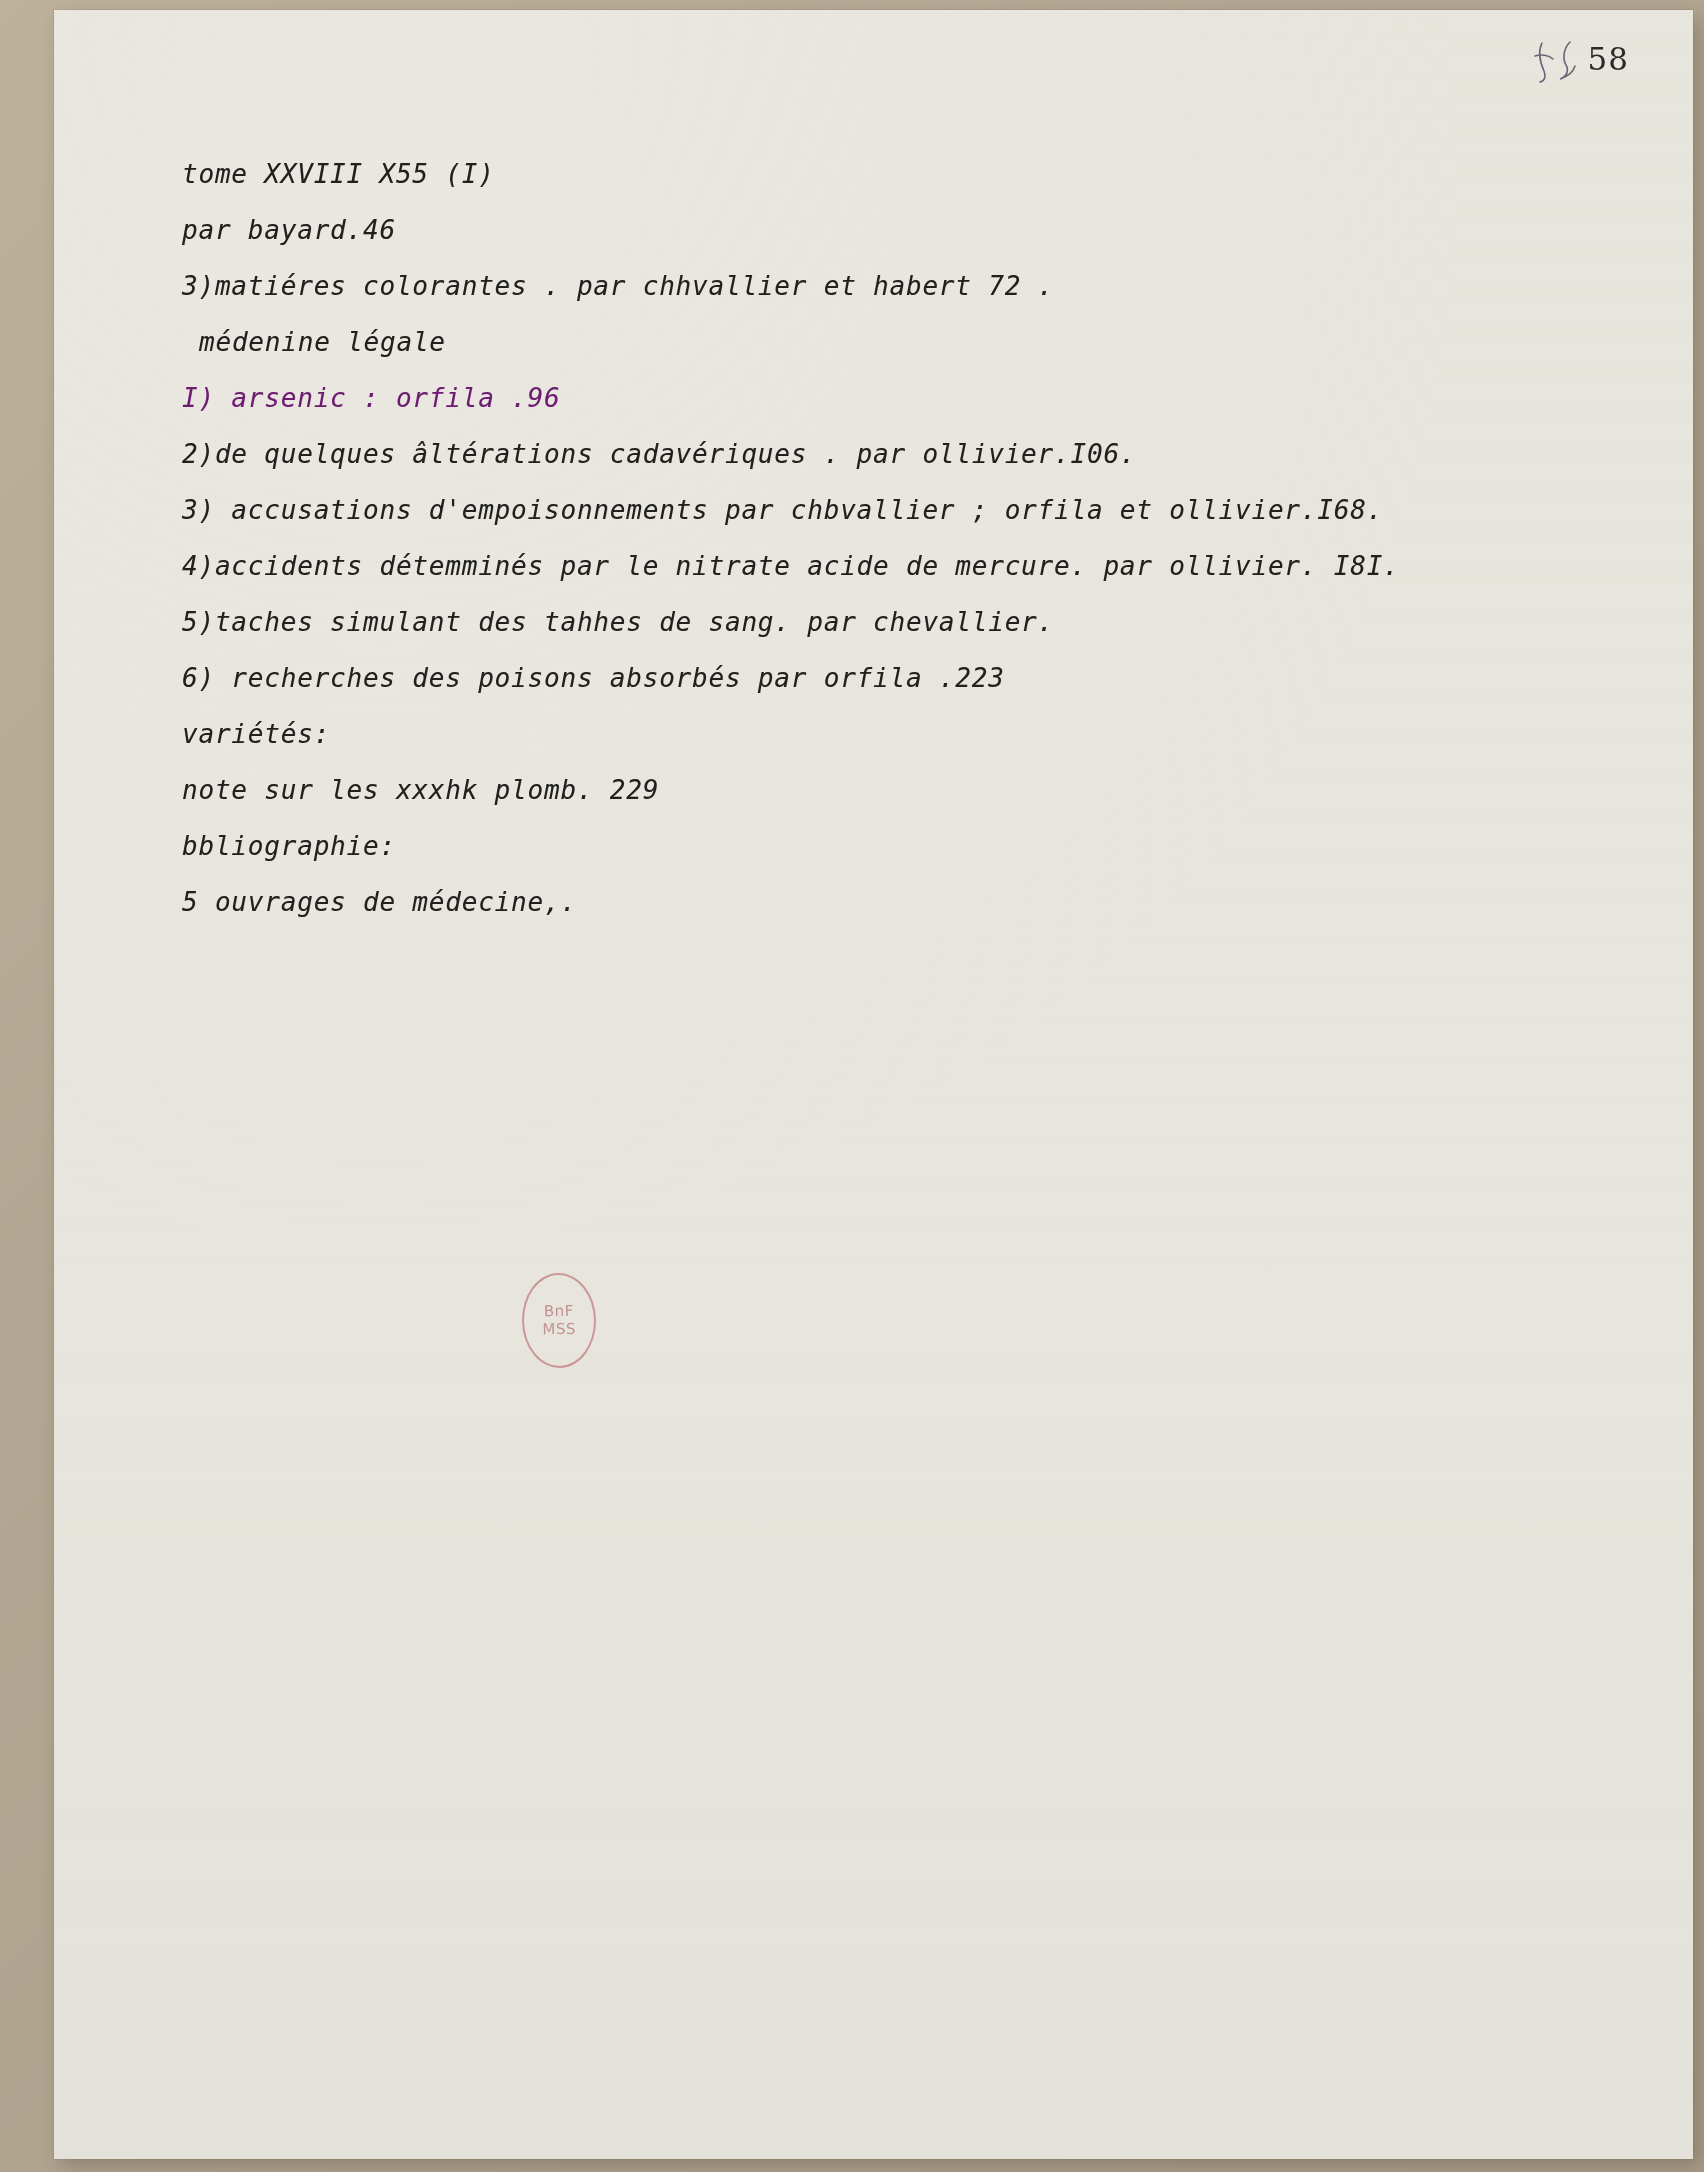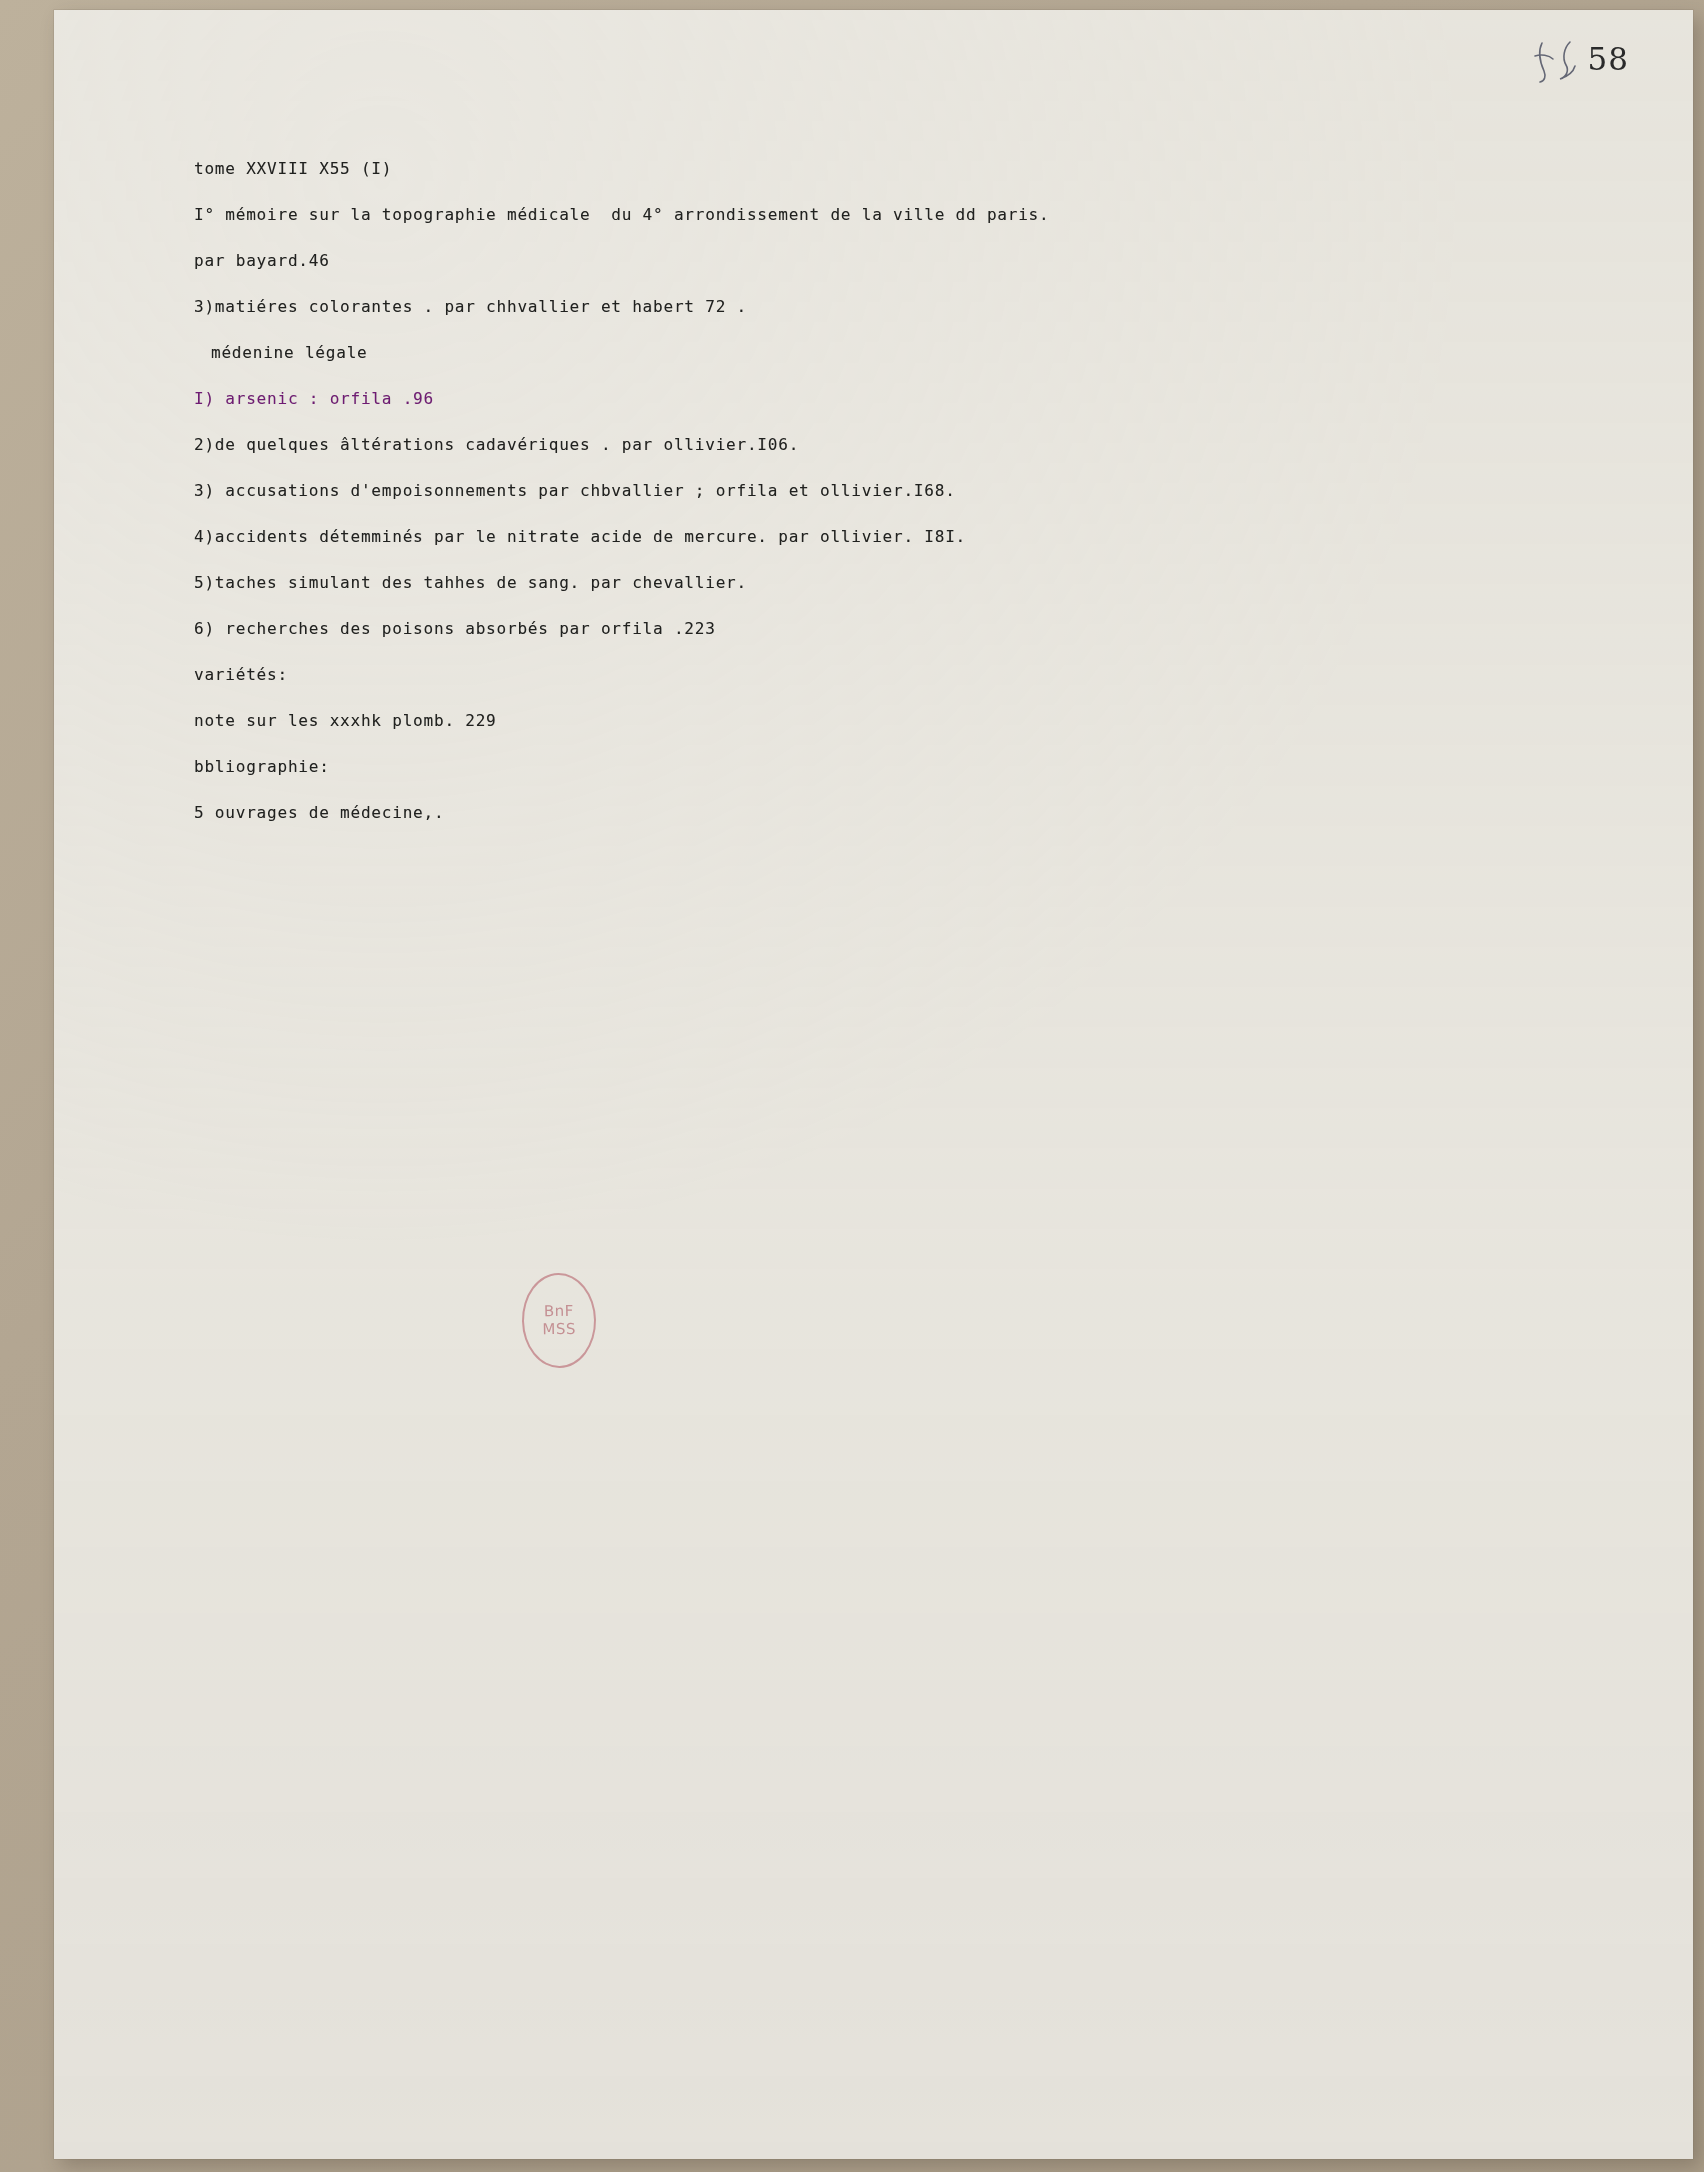--- a/index.html
+++ b/index.html
@@ -63,27 +63,28 @@
     right: 106px;
     top: 24px;
     width: 60px;
     height: 55px;
     opacity: .75;
   }
 
   
   #typed {
     position: absolute;
-    left: 140px;
+    left: 128px;
     top: 151px;
     width: 1469px;
     color: #20211f;
-    font-size: 16px;
+    font-size: 26px;
     line-height: 1.0;
     letter-spacing: 0.8px;
+    font-style: italic;
   }
   .line {
     white-space: pre;
     margin: 0 0 30px 0;
     font-family: "DejaVu Sans Mono", monospace;
     text-shadow: 0.3px 0.2px 0 rgba(40,40,40,0.22);
   }
   .line.indent { padding-left: 17px; }
   .line.faint { color: #701a75; }
 
@@ -121,21 +122,20 @@
   <svg id="scribble" viewBox="0 0 120 110" xmlns="http://www.w3.org/2000/svg">
     <path d="M30 18 C22 34, 26 56, 34 74 C38 84, 36 94, 26 96" stroke="#3a3f55" stroke-width="3.2" fill="none" stroke-linecap="round"></path>
     <path d="M16 44 C28 40, 44 42, 52 50" stroke="#3a3f55" stroke-width="3" fill="none" stroke-linecap="round"></path>
     <path d="M86 16 C74 28, 70 48, 78 62 C84 72, 80 86, 66 90 C78 86, 92 78, 96 64" stroke="#3a3f55" stroke-width="3.2" fill="none" stroke-linecap="round"></path>
   </svg>
 
   <div id="folio">58</div>
 
   <div id="typed">
     <div class="line">tome XXVIII X55 (I)</div>
-    <div class="line">I° mémoire sur la topographie médicale  du 4° arrondissement de la ville dd paris.</div>
     <div class="line">par bayard.46</div>
     <div class="line">3)matiéres colorantes . par chhvallier et habert 72 .</div>
     <div class="line indent">médenine légale</div>
     <div class="line faint">I) arsenic : orfila .96</div>
     <div class="line">2)de quelques âltérations cadavériques . par ollivier.I06.</div>
     <div class="line">3) accusations d'empoisonnements par chbvallier ; orfila et ollivier.I68.</div>
     <div class="line">4)accidents détemminés par le nitrate acide de mercure. par ollivier. I8I.</div>
     <div class="line">5)taches simulant des tahhes de sang. par chevallier.</div>
     <div class="line">6) recherches des poisons absorbés par orfila .223</div>
     <div class="line">variétés:</div>

